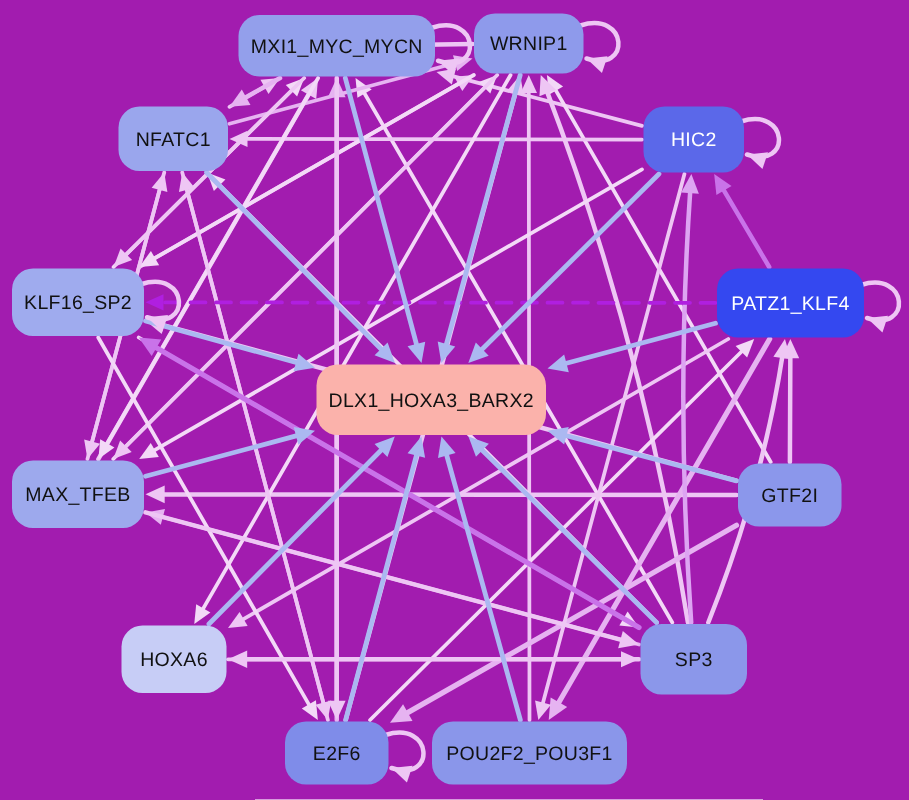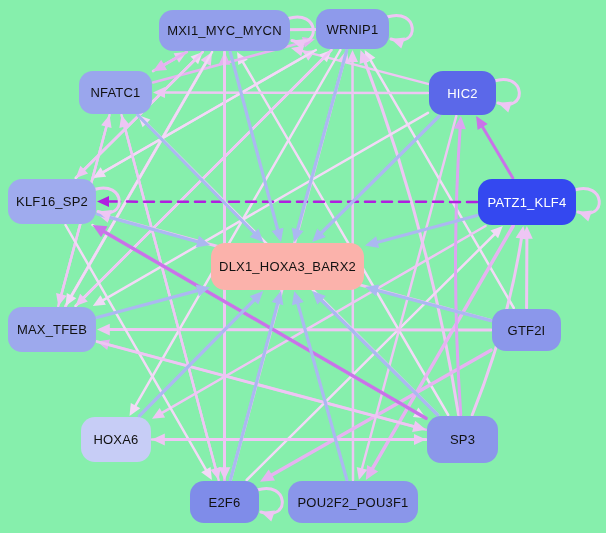--- a/index.html
+++ b/index.html
@@ -1,17 +1,17 @@
 <!DOCTYPE html>
 <html><head>
 <meta charset="utf-8">
 <style>
   html,body{margin:0;padding:0;background:#ffffff;}
   .canvas-wrap{
-    position:relative;width:606px;height:533px;background:#86efac;overflow:hidden;
+    position:relative;width:606px;height:533px;background:#a21caf;overflow:hidden;
     font-family:"Liberation Sans", sans-serif;
     text-decoration:underline;
   }
   svg{display:block;}
   .node-label{
     font-family:"Liberation Sans", sans-serif;
     font-size:13px;
     letter-spacing:0.2px;
   }
 </style>

